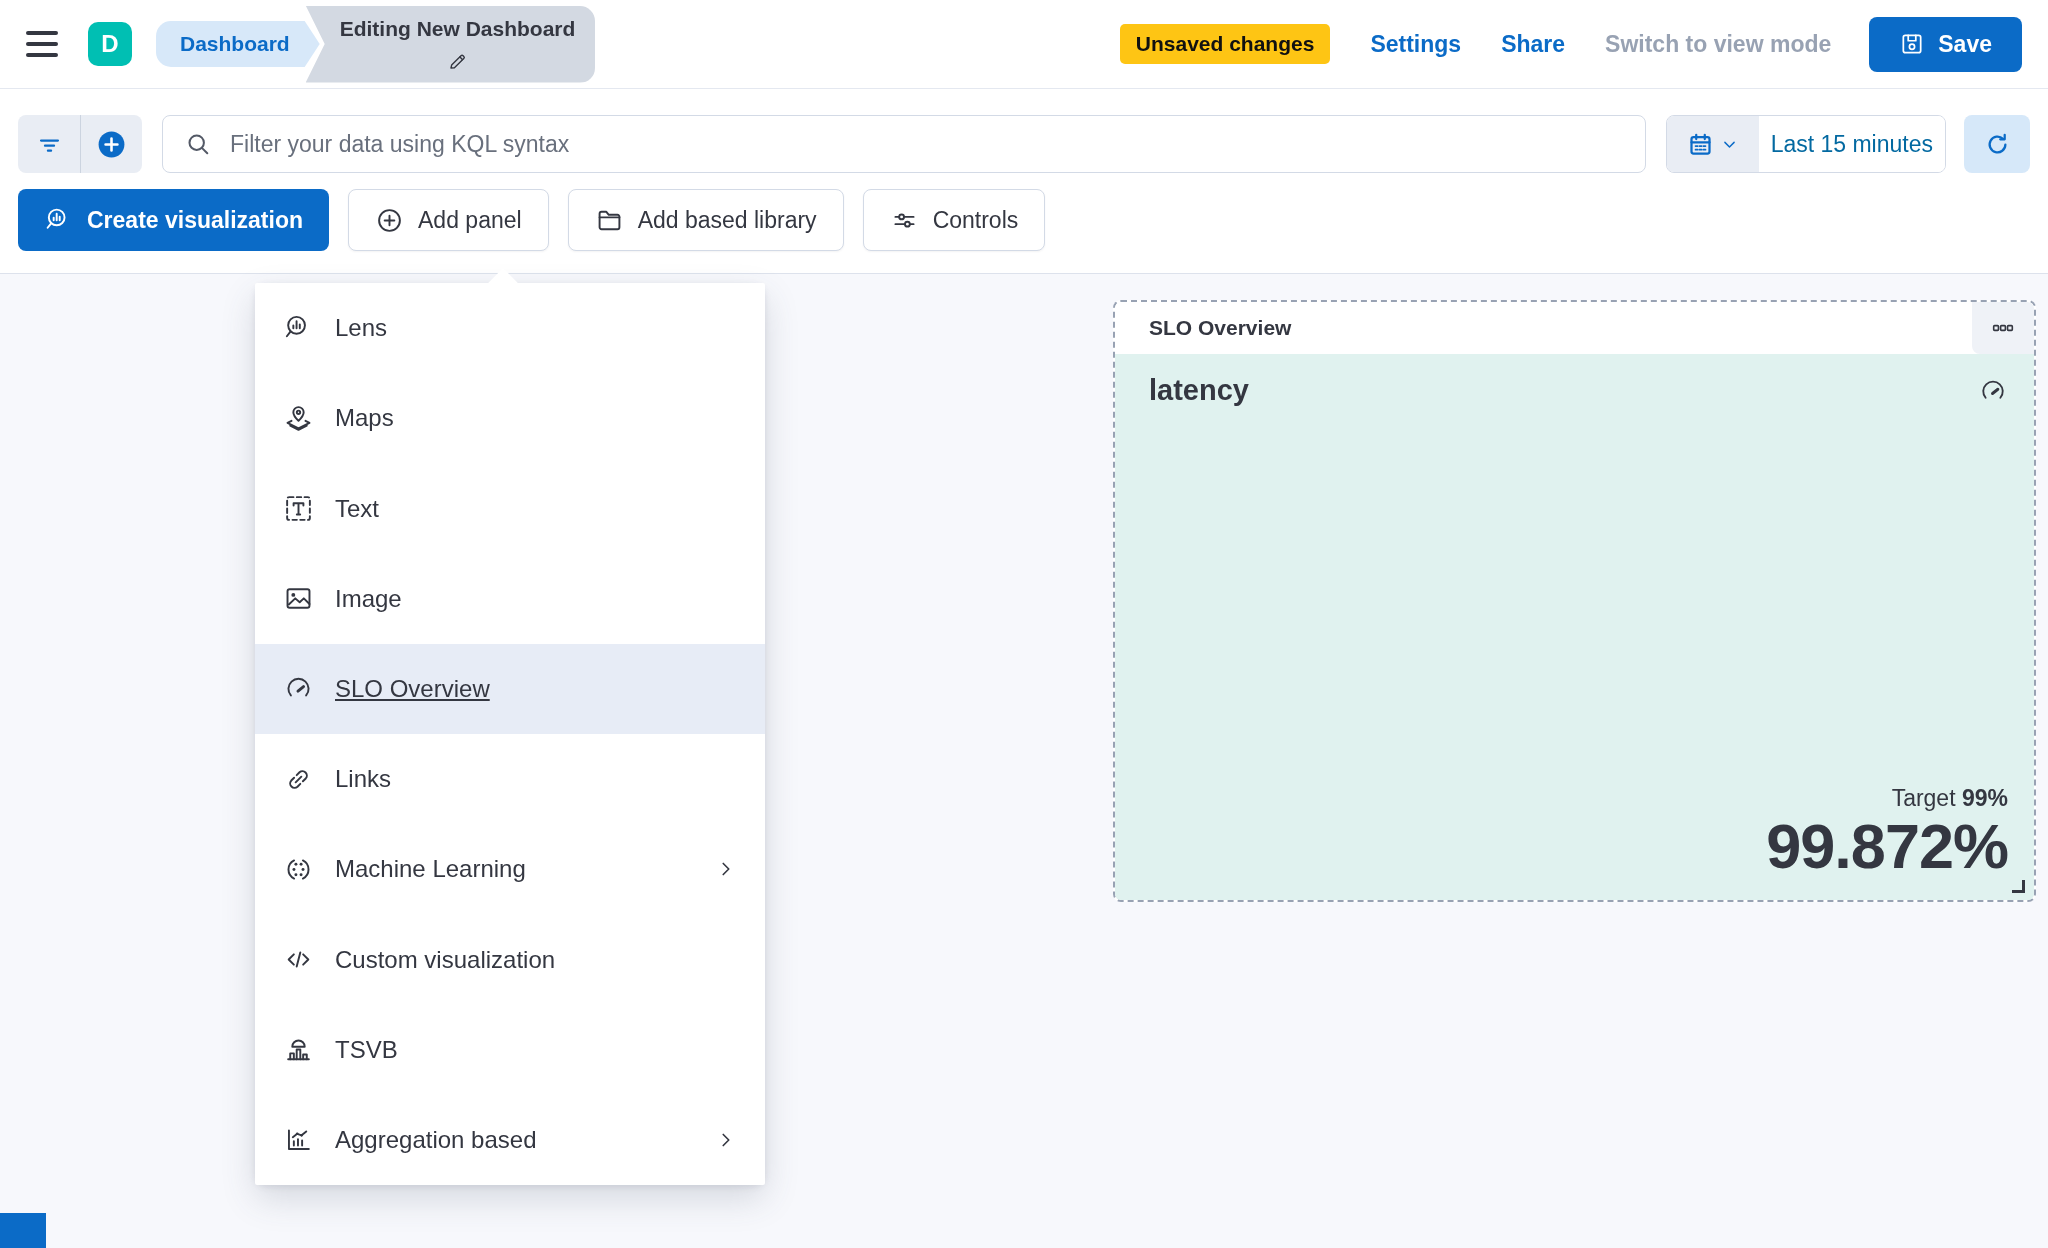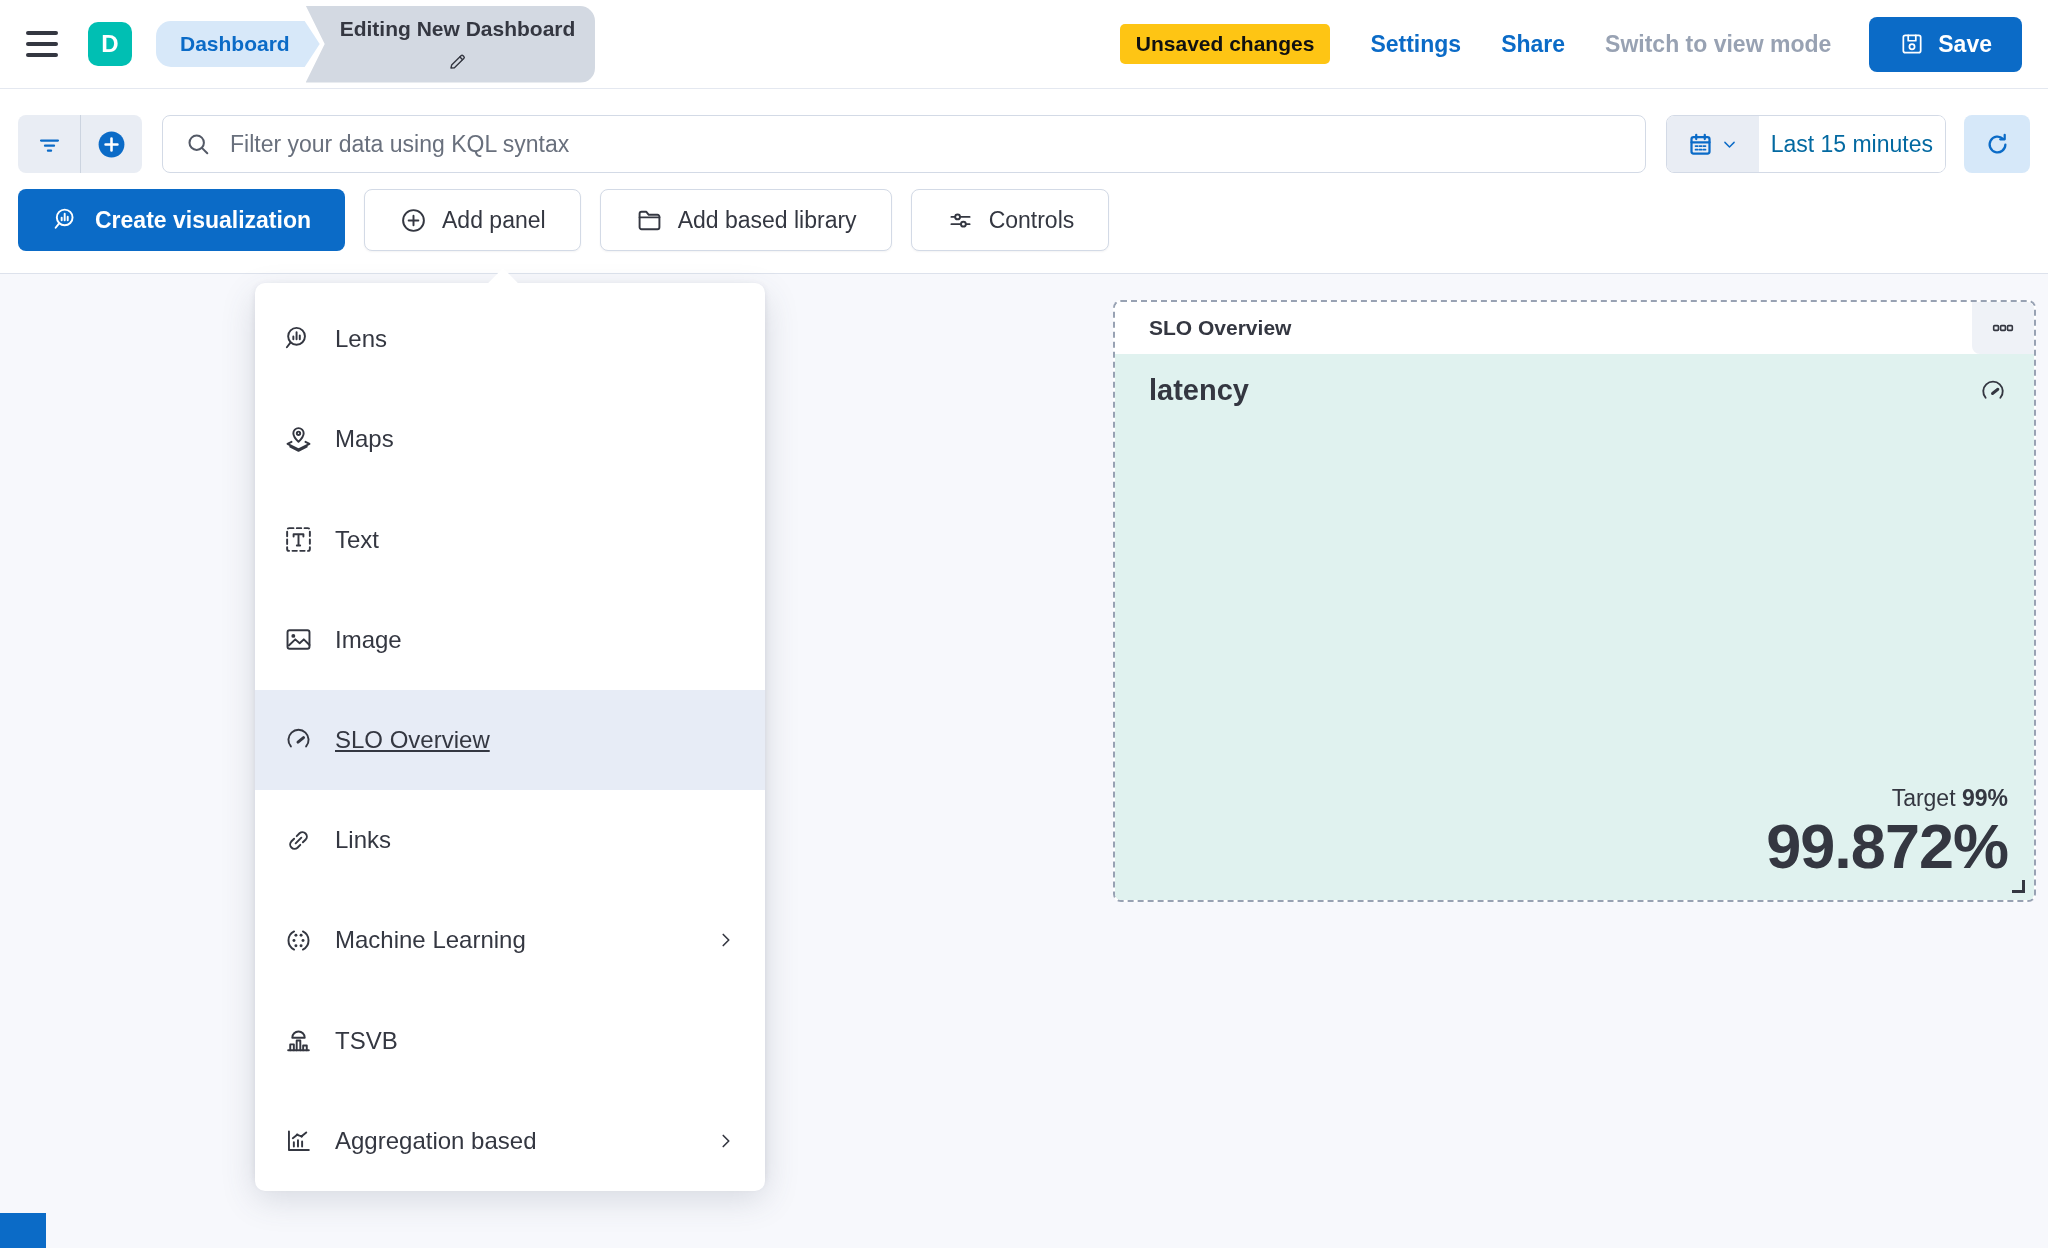--- a/index.html
+++ b/index.html
@@ -35,34 +35,34 @@
   .kql input { border:none; outline:none; flex:1; font-size:23px; font-family:inherit; color:#343741; background:transparent; }
   .kql input::placeholder { color:#69707d; }
   .date-group { display:flex; align-items:stretch; height:58px; border:1px solid #d3dae6; border-radius:8px; overflow:hidden; }
   .date-cal { width:92px; background:#e9edf4; display:flex; align-items:center; justify-content:center; gap:7px; cursor:pointer; }
   .date-cal svg.cal { width:27px; height:27px; }
   .date-cal svg.chev { width:17px; height:17px; }
   .date-text { background:#fff; display:flex; align-items:center; padding:0 12px; font-size:23px; color:#0369a1; cursor:pointer; }
   .refresh-btn { margin-left:18px; width:66px; height:58px; border:none; background:#d6e8f9; border-radius:8px; display:flex; align-items:center; justify-content:center; cursor:pointer; }
   .refresh-btn svg { width:27px; height:27px; }
   .rowB { display:flex; align-items:center; gap:19px; margin-top:16px; }
-  .btn { height:62px; border-radius:8px; font-family:inherit; font-size:23px; display:flex; align-items:center; gap:14px; padding:0 34px; cursor:pointer; }
+  .btn { height:62px; border-radius:8px; font-family:inherit; font-size:23px; display:flex; align-items:center; gap:14px; padding:0 26px; cursor:pointer; }
   .btn svg { width:29px; height:29px; fill:none; stroke-linecap:round; stroke-linejoin:round; stroke-width:1.6; }
   .btn-primary { background:#0b6bc7; border:none; color:#fff; font-weight:600; }
   .btn-primary svg { stroke:#fff; }
   .btn-ghost { background:#fff; border:1px solid #d3dae6; color:#343741; font-weight:500; box-shadow:0 1px 2px rgba(52,55,65,.06); }
   .btn-ghost svg { stroke:#343741; }
 
   
   .canvas { flex:1; background:#f7f8fc; position:relative; }
 
   
   .popover { position:absolute; left:255px; top:283px; width:510px; height:902px; background:#fff; border-radius:10px; box-shadow:0 14px 34px rgba(65,78,101,.18), 0 2px 6px rgba(65,78,101,.12); z-index:5; }
   .popover .arrow { position:absolute; top:-10px; left:236px; width:24px; height:24px; background:#fff; transform:rotate(45deg); border-radius:3px; }
-  .menu-items { position:relative; height:100%; overflow:hidden; border-radius:10px; display:flex; flex-direction:column;margin-top:6px; }
+  .menu-items { position:relative; height:100%; overflow:hidden; border-radius:2px; display:flex; flex-direction:column; }
   .menu-item { flex:1; display:flex; align-items:center; padding:0 28px; gap:21px; font-size:24px; color:#343741; cursor:pointer; background:#fff; }
   .menu-item.selected { background:#e7ecf6; }
   .menu-item.selected .mi-label { text-decoration:underline; }
   .mi-icon { width:31px; height:31px; flex:0 0 auto; display:flex; }
   .mi-icon svg { width:31px; height:31px; stroke:#343741; fill:none; stroke-width:1.5; stroke-linecap:round; stroke-linejoin:round; }
   .mi-chevron { margin-left:auto; visibility:hidden; display:flex; }
   .mi-chevron svg { width:22px; height:22px; stroke:#343741; fill:none; stroke-width:1.8; stroke-linecap:round; stroke-linejoin:round; }
 
   
   .slo-panel { position:absolute; left:1113px; top:300px; width:923px; height:602px; border:2px dashed #98a2b3; border-radius:8px; background:#fff; overflow:hidden; z-index:2; }
@@ -309,20 +309,35 @@
       <span class="mi-label">Machine Learning</span>
       <span class="mi-chevron" style="visibility: visible;">
         <svg viewBox="0 0 24 24">
               <path d="m9 6 6 6-6 6"></path>
             </svg>
       </span>
     </div>
         <div class="menu-item">
       <span class="mi-icon">
             <svg viewBox="0 0 24 24">
+              <path d="m8.4 8-4 4 4 4"></path>
+              <path d="m15.6 8 4 4-4 4"></path>
+              <path d="M13.4 6.6 10.6 17.4"></path>
+            </svg>
+          </span>
+      <span class="mi-label">Custom visualization</span>
+      <span class="mi-chevron">
+        <svg viewBox="0 0 24 24">
+              <path d="m9 6 6 6-6 6"></path>
+            </svg>
+      </span>
+    </div>
+        <div class="menu-item">
+      <span class="mi-icon">
+            <svg viewBox="0 0 24 24">
               <path d="M4 19.6h16"></path>
               <path d="M5.6 19.6v-4.6h2.8v4.6M10.6 19.6v-7.6h2.8v7.6M15.6 19.6v-3.8h2.8v3.8"></path>
               <path d="M7.2 9.8a4.8 4.8 0 0 1 9.6 0Z"></path>
             </svg>
           </span>
       <span class="mi-label">TSVB</span>
       <span class="mi-chevron">
         <svg viewBox="0 0 24 24">
               <path d="m9 6 6 6-6 6"></path>
             </svg>

